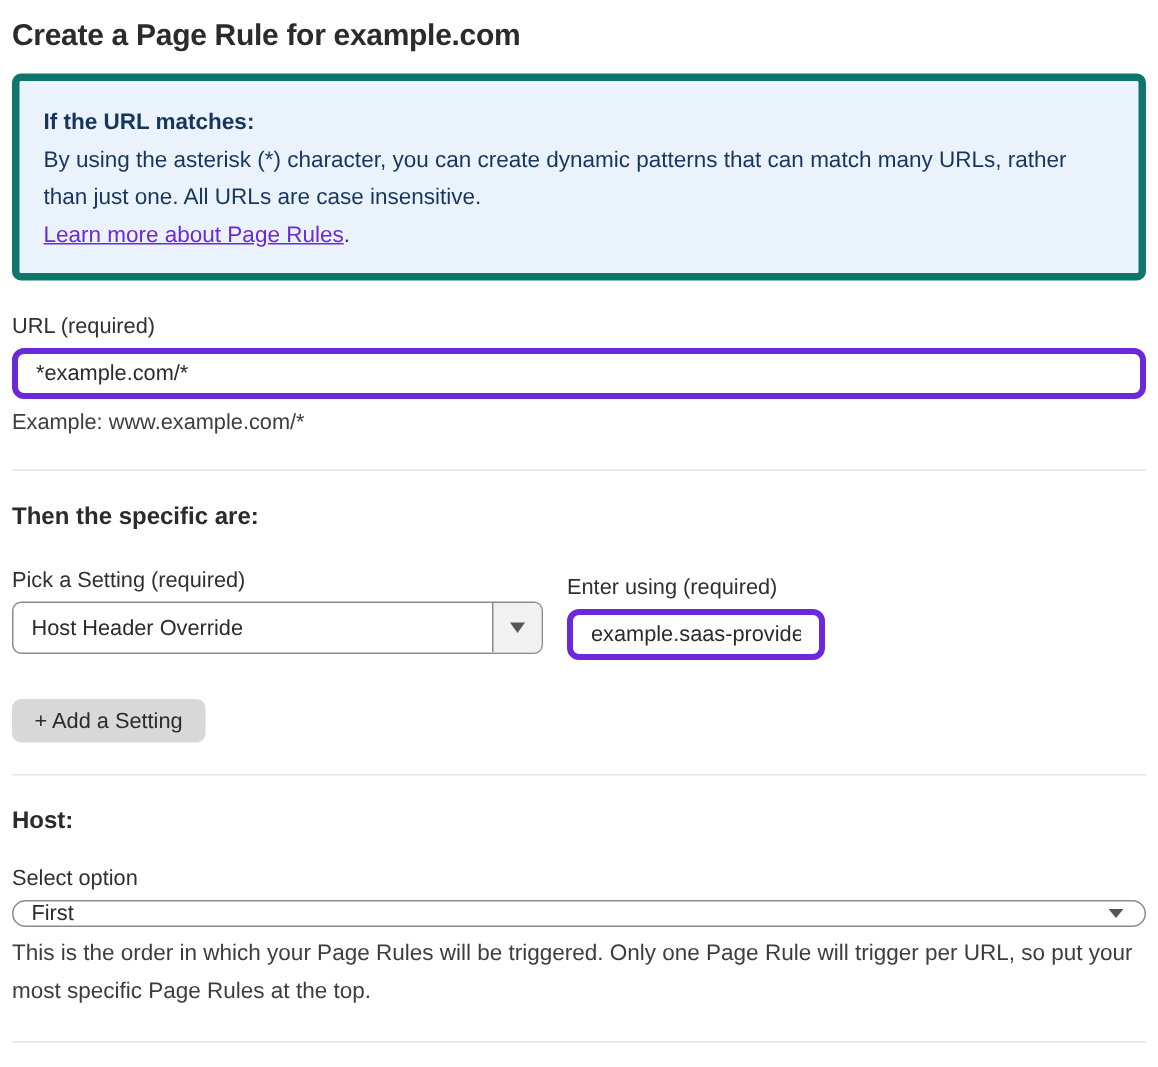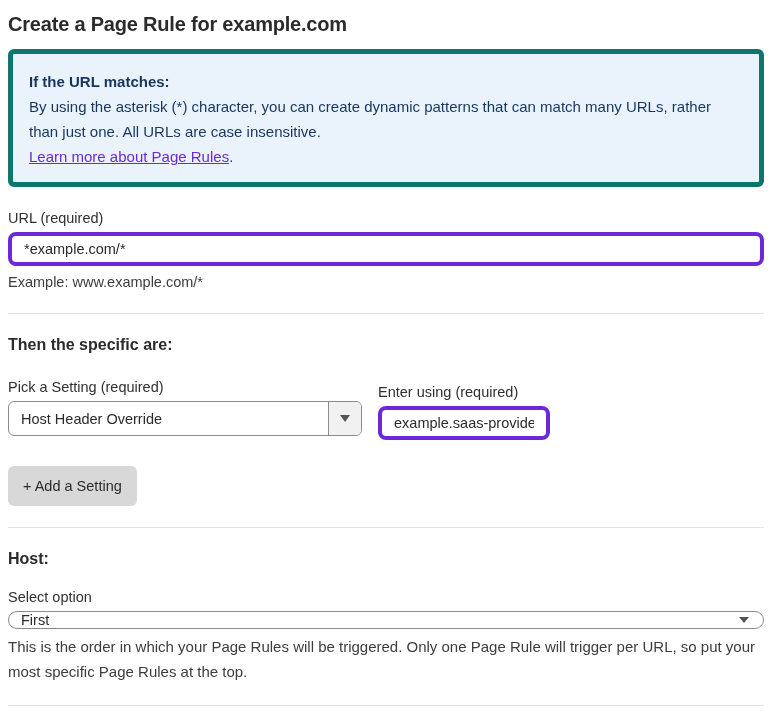--- a/index.html
+++ b/index.html
@@ -137,21 +137,21 @@
   .value-input {
     width: 172px;
     height: 34px;
   }
 
   
   .btn {
     display: inline-flex;
     align-items: center;
     justify-content: center;
-    height: 40px;
+    height: 29px;
     padding: 0 15px;
     border: none;
     border-radius: 6px;
     font-family: "Liberation Sans", "DejaVu Sans", sans-serif;
     font-size: 14.5px;
     cursor: pointer;
     white-space: nowrap;
   }
   .btn-gray {
     background: #d8d8d8;

